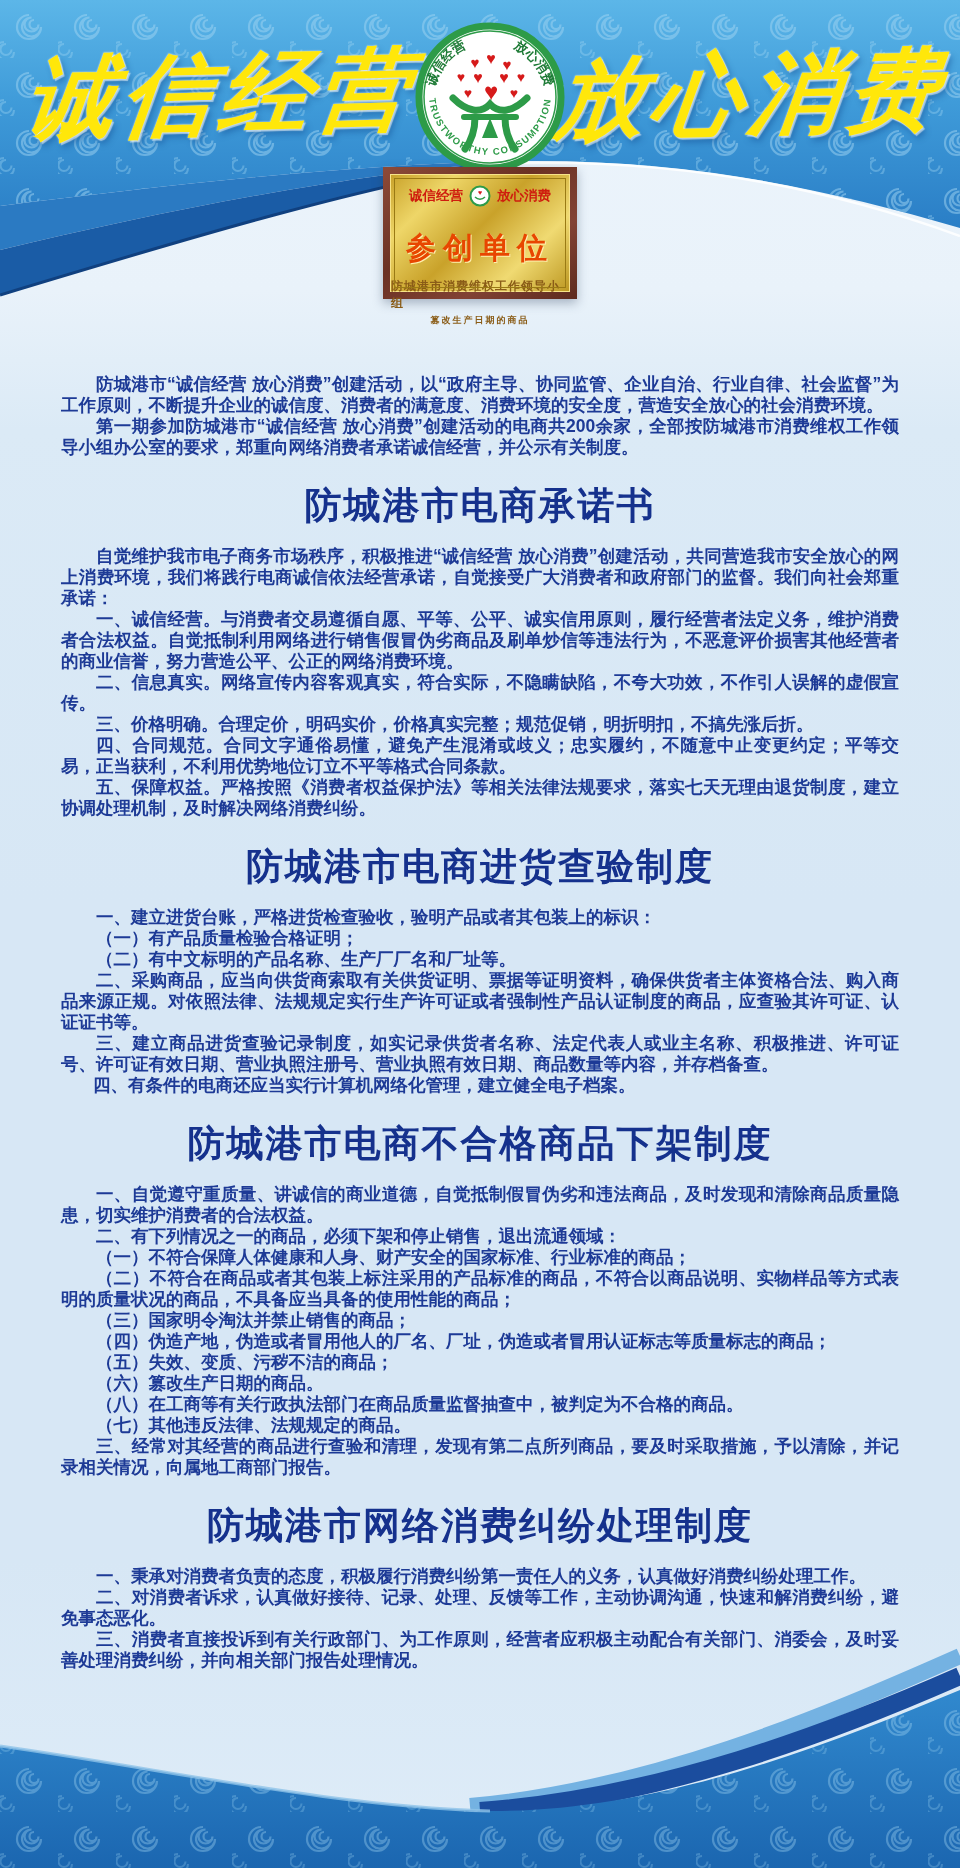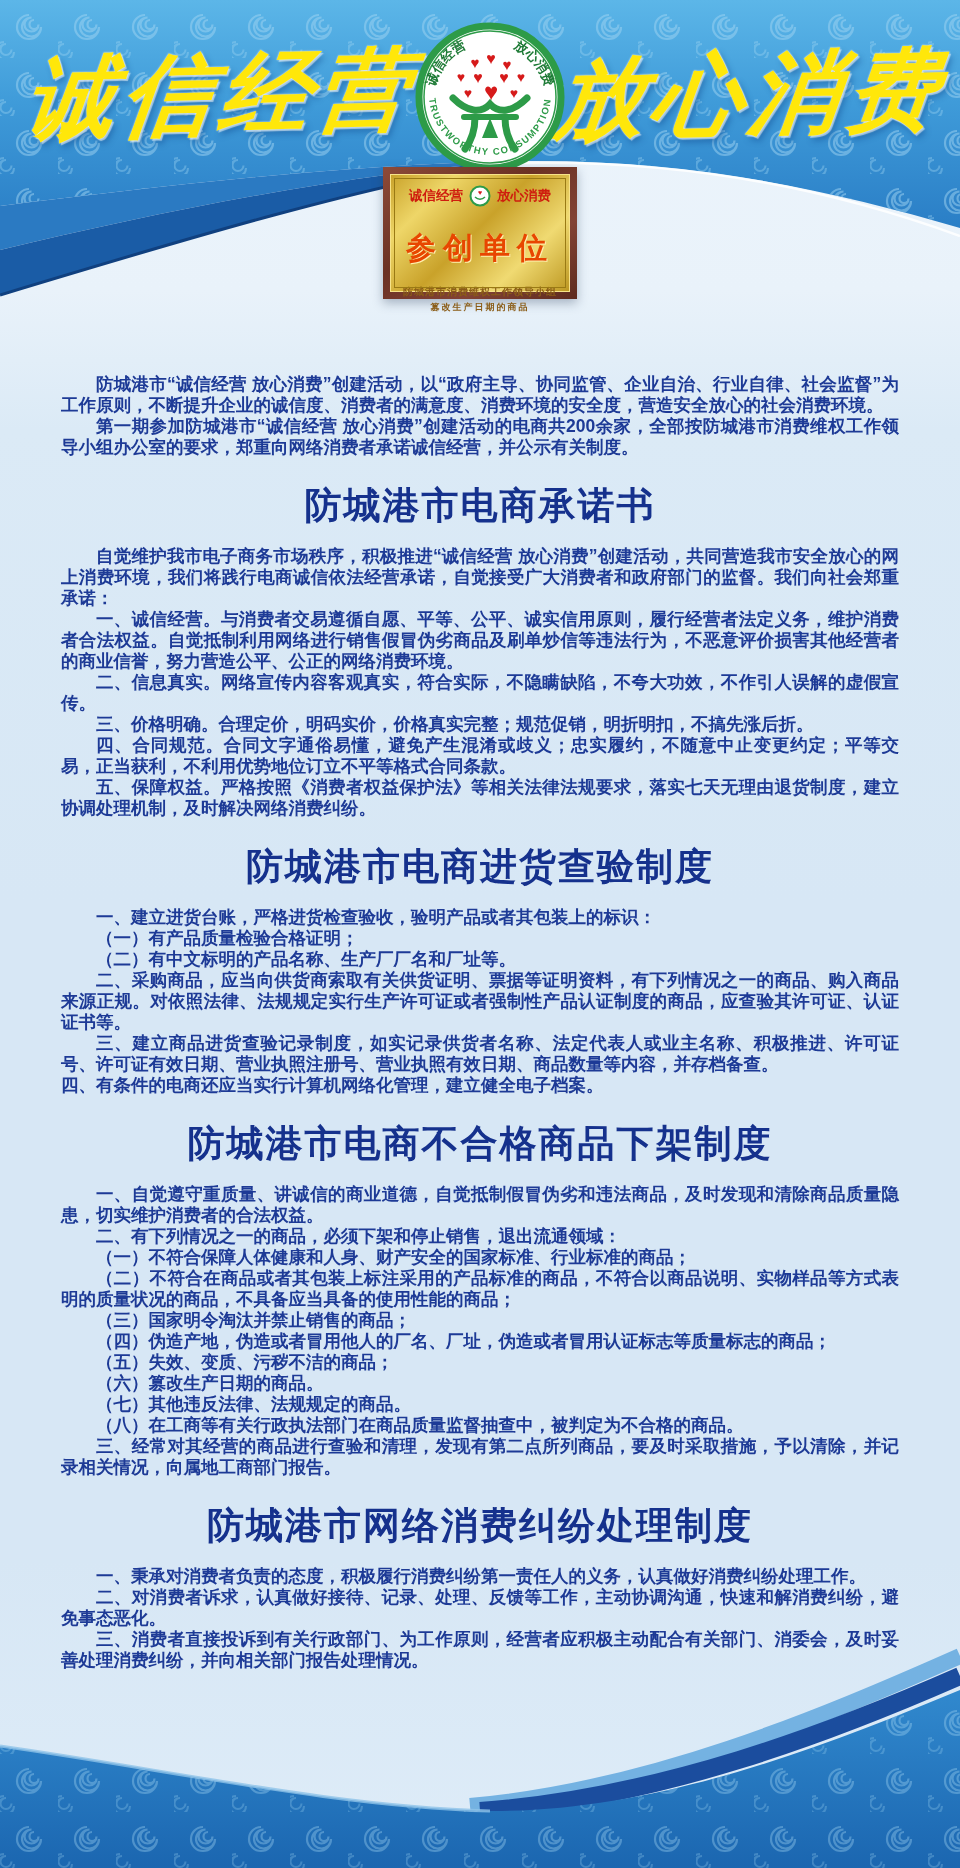--- a/index.html
+++ b/index.html
@@ -35,33 +35,33 @@
     background:linear-gradient(135deg,#c9a22a 0%,#eed668 22%,#c9a22a 48%,#f0da72 74%,#bd9822 100%);
     border:1px solid #f7e389;outline:1px solid #9a7a14;outline-offset:-5px;
     display:flex;flex-direction:column;align-items:center;
     padding-top:10px;
   }
   .plaque-row1{display:flex;align-items:center;gap:6px;font-size:13.5px;font-weight:700;color:#cf1d0e;}
   .plaque-title{
     margin-top:21px;font-size:30px;font-weight:700;color:#e84600;
     letter-spacing:7px;text-shadow:1px 1px 0 #fff0b0;
   }
-  .plaque-issuer{margin-top:16px;font-size:10px;font-weight:700;color:#8a5c17;letter-spacing:1px;}
+  .plaque-issuer{margin-top:9px;font-size:12px;font-weight:700;color:#8a5c17;letter-spacing:1px;}
   .plaque-date{margin-top:2px;font-size:9px;font-weight:700;color:#8a5c17;letter-spacing:2px;}
   
   .content{
     position:absolute;z-index:1;left:61px;top:374px;width:838px;
     color:#1d3a96;
   }
   .content p{
     margin:0;font-size:17.5px;line-height:21px;font-weight:700;
     text-align:justify;text-indent:2em;color:#1d3a96;
     word-break:break-all;
   }
-  .content p.no-indent{text-indent:0;}
+  .content p.no-indent{text-indent:0;margin-left:32px;}
   .content h2{
     margin:26px 0 18px 0;font-size:37px;line-height:44px;font-weight:700;
     color:#15318d;text-align:center;letter-spacing:2px;
   }
   
   .footer-svg{position:absolute;left:0;bottom:0;z-index:2;display:block;}
 </style>
 </head>
 <body>
 
@@ -159,35 +159,35 @@
     <p>一、诚信经营。与消费者交易遵循自愿、平等、公平、诚实信用原则，履行经营者法定义务，维护消费者合法权益。自觉抵制利用网络进行销售假冒伪劣商品及刷单炒信等违法行为，不恶意评价损害其他经营者的商业信誉，努力营造公平、公正的网络消费环境。</p>
     <p>二、信息真实。网络宣传内容客观真实，符合实际，不隐瞒缺陷，不夸大功效，不作引人误解的虚假宣传。</p>
     <p>三、价格明确。合理定价，明码实价，价格真实完整；规范促销，明折明扣，不搞先涨后折。</p>
     <p>四、合同规范。合同文字通俗易懂，避免产生混淆或歧义；忠实履约，不随意中止变更约定；平等交易，正当获利，不利用优势地位订立不平等格式合同条款。</p>
     <p>五、保障权益。严格按照《消费者权益保护法》等相关法律法规要求，落实七天无理由退货制度，建立协调处理机制，及时解决网络消费纠纷。</p>
 
     <h2>防城港市电商进货查验制度</h2>
     <p>一、建立进货台账，严格进货检查验收，验明产品或者其包装上的标识：</p>
     <p>（一）有产品质量检验合格证明；</p>
     <p>（二）有中文标明的产品名称、生产厂厂名和厂址等。</p>
-    <p>二、采购商品，应当向供货商索取有关供货证明、票据等证明资料，有下列情况之一的商品、购入商品来源正规。对依照法律、法规规定实行生产许可证或者强制性产品认证制度的商品，应查验其许可证、认证证书等。</p>
+    <p>二、采购商品，应当向供货商索取有关供货证明、票据等证明资料，确保供货者主体资格合法、购入商品来源正规。对依照法律、法规规定实行生产许可证或者强制性产品认证制度的商品，应查验其许可证、认证证书等。</p>
     <p>三、建立商品进货查验记录制度，如实记录供货者名称、法定代表人或业主名称、积极推进、许可证号、许可证有效日期、营业执照注册号、营业执照有效日期、商品数量等内容，并存档备查。</p>
     <p class="no-indent">四、有条件的电商还应当实行计算机网络化管理，建立健全电子档案。</p>
 
     <h2>防城港市电商不合格商品下架制度</h2>
     <p>一、自觉遵守重质量、讲诚信的商业道德，自觉抵制假冒伪劣和违法商品，及时发现和清除商品质量隐患，切实维护消费者的合法权益。</p>
     <p>二、有下列情况之一的商品，必须下架和停止销售，退出流通领域：</p>
     <p>（一）不符合保障人体健康和人身、财产安全的国家标准、行业标准的商品；</p>
     <p>（二）不符合在商品或者其包装上标注采用的产品标准的商品，不符合以商品说明、实物样品等方式表明的质量状况的商品，不具备应当具备的使用性能的商品；</p>
     <p>（三）国家明令淘汰并禁止销售的商品；</p>
     <p>（四）伪造产地，伪造或者冒用他人的厂名、厂址，伪造或者冒用认证标志等质量标志的商品；</p>
     <p>（五）失效、变质、污秽不洁的商品；</p>
     <p>（六）篡改生产日期的商品。</p>
+    <p>（八）在工商等有关行政执法部门在商品质量监督抽查中，被判定为不合格的商品。</p>
     <p>（七）其他违反法律、法规规定的商品。</p>
-    <p>（八）在工商等有关行政执法部门在商品质量监督抽查中，被判定为不合格的商品。</p>
     <p>三、经常对其经营的商品进行查验和清理，发现有第二点所列商品，要及时采取措施，予以清除，并记录相关情况，向属地工商部门报告。</p>
 
     <h2>防城港市网络消费纠纷处理制度</h2>
     <p>一、秉承对消费者负责的态度，积极履行消费纠纷第一责任人的义务，认真做好消费纠纷处理工作。</p>
     <p>二、对消费者诉求，认真做好接待、记录、处理、反馈等工作，主动协调沟通，快速和解消费纠纷，避免事态恶化。</p>
     <p>三、消费者直接投诉到有关行政部门、为工作原则，经营者应积极主动配合有关部门、消委会，及时妥善处理消费纠纷，并向相关部门报告处理情况。</p>
   </main>
 
   <svg class="footer-svg" width="960" height="230" viewBox="0 0 960 230">
     <path d="M470,168 C650,152 820,80 960,18" stroke="#74b2e2" stroke-width="16" fill="none"></path>

